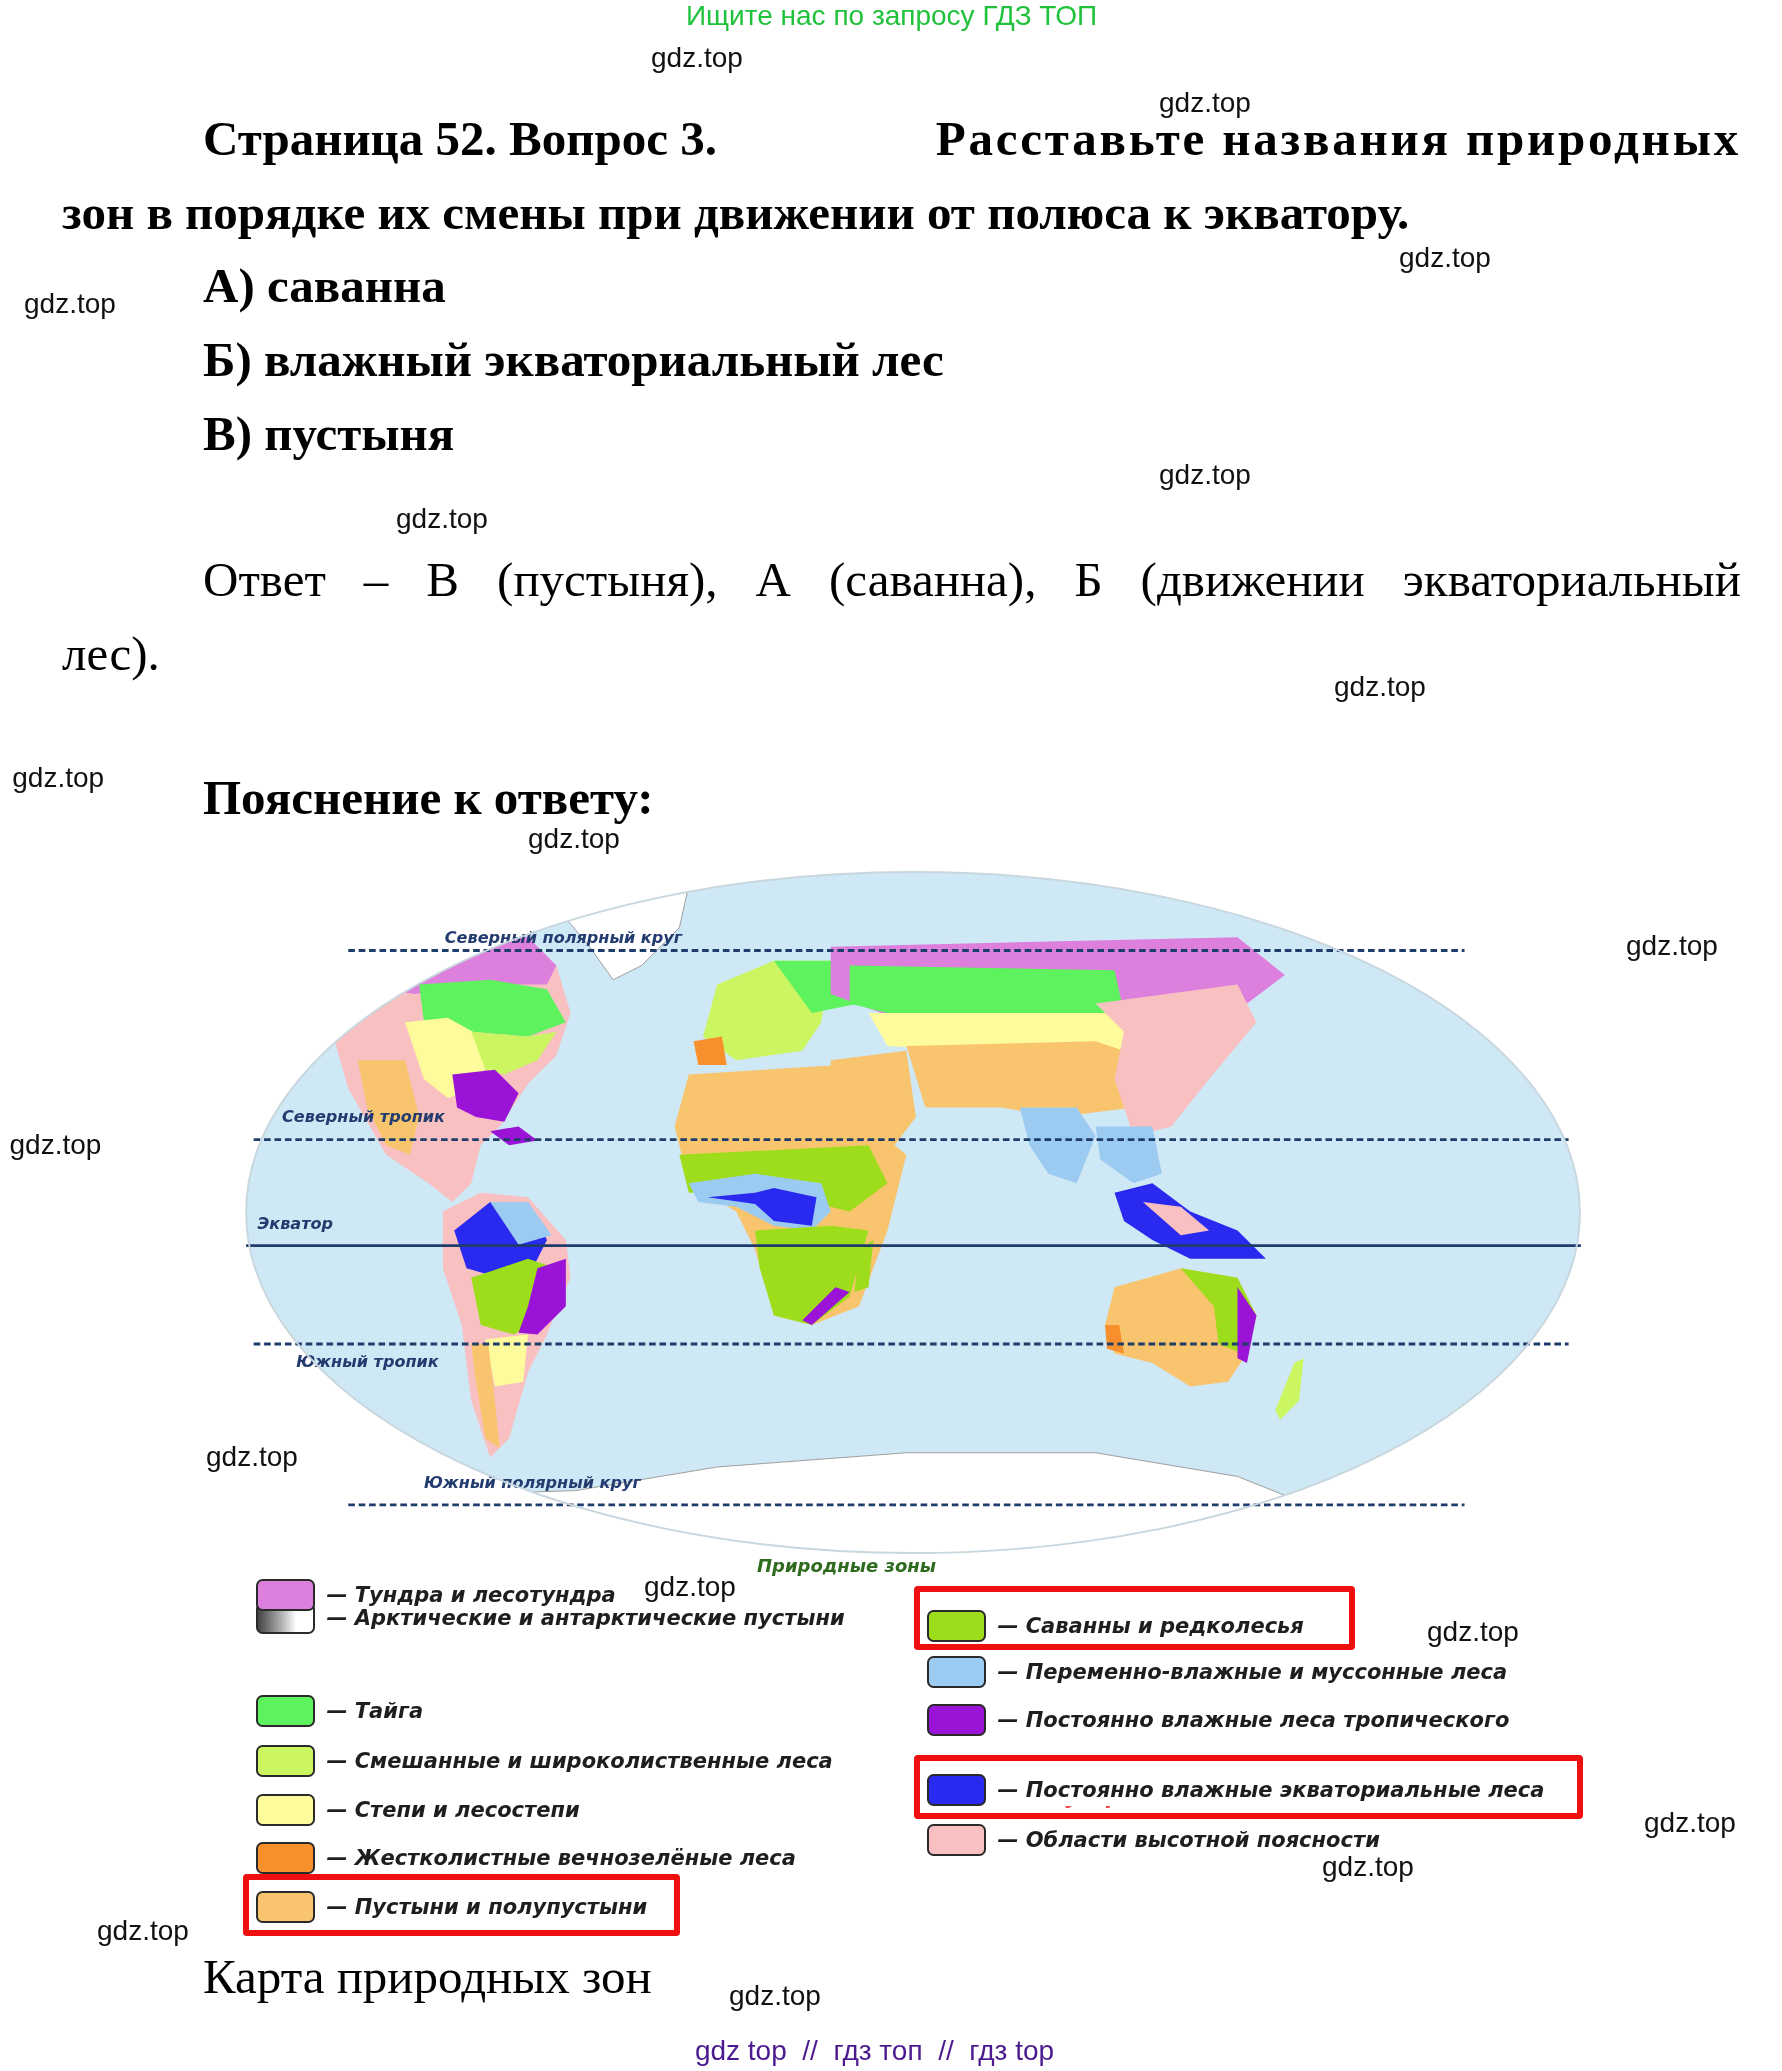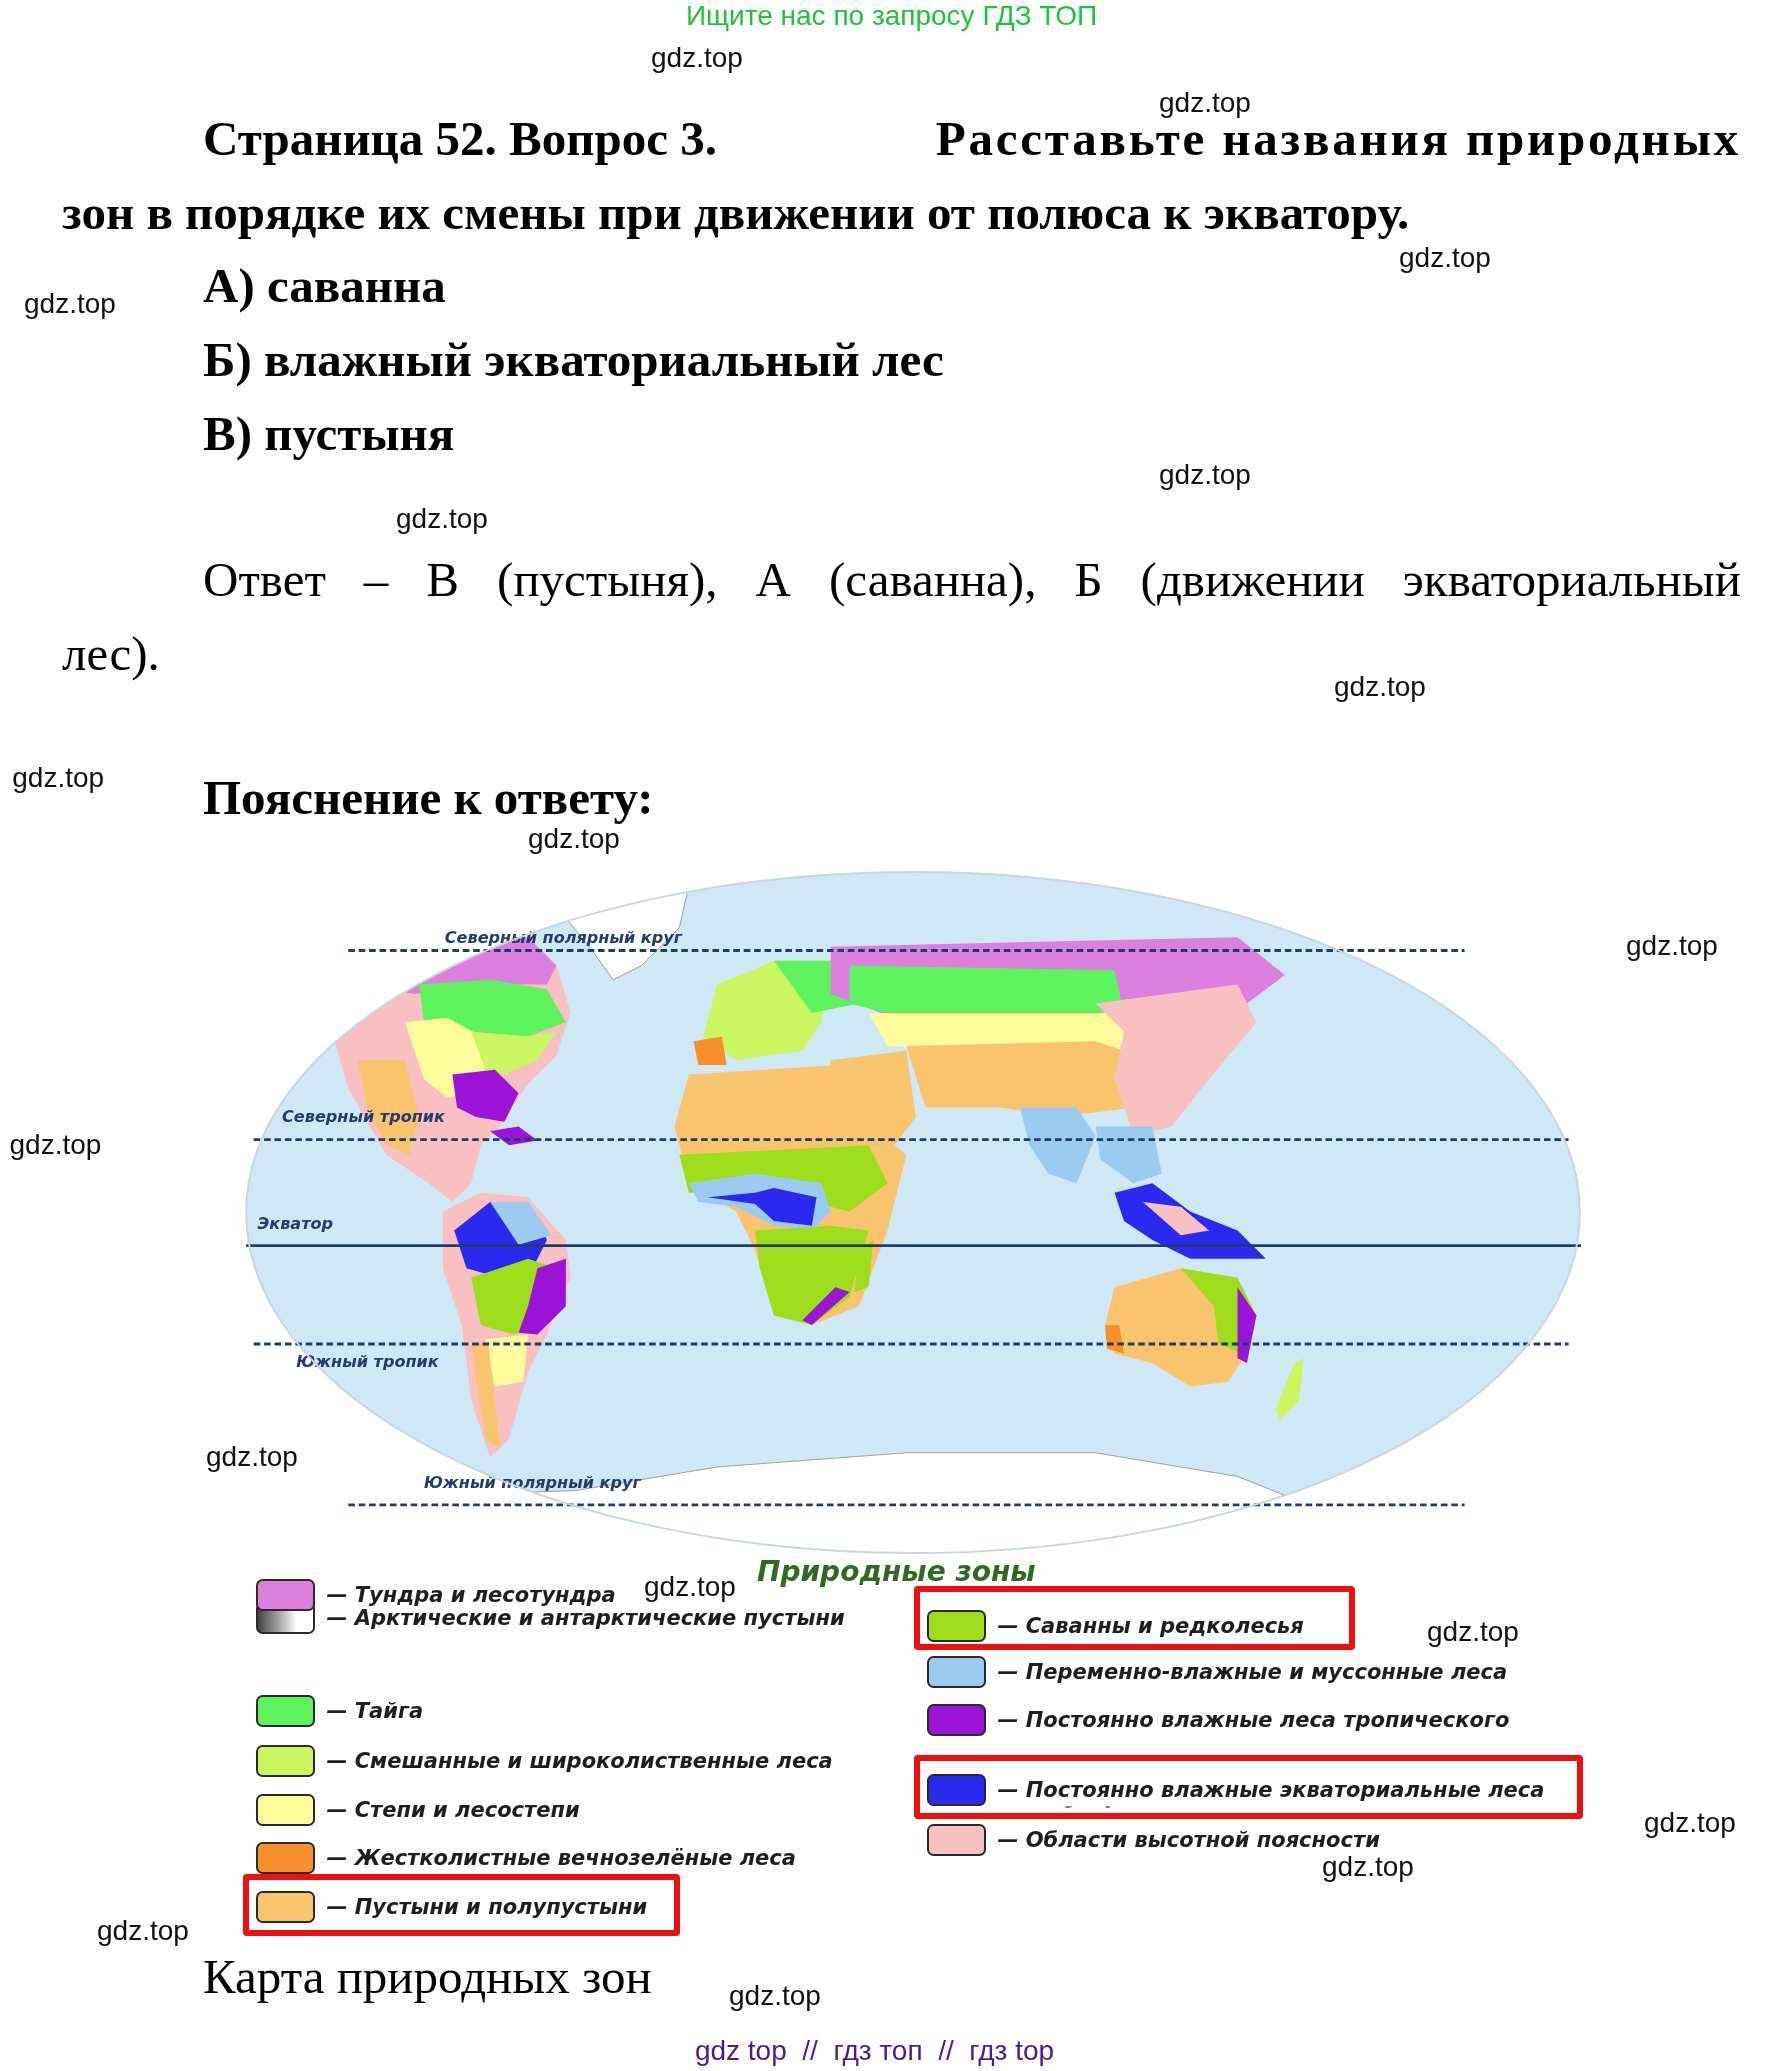--- a/index.html
+++ b/index.html
@@ -13,21 +13,21 @@
   .line1 .gap { flex:1; }
   .caption { font-family:"Liberation Serif", serif; font-size:49px; }
   .footer { font-family:"Liberation Sans", sans-serif; font-size:28px; color:#4b1a8f; left:0; width:1749px; text-align:center; top:2035px; }
 
   
   .map-wrap { position:absolute; left:244px; top:871px; width:1339px; height:683px; }
   .map-wrap svg { width:100%; height:100%; display:block; }
   .map-label { font-family:"DejaVu Sans", sans-serif; font-style:italic; font-weight:bold; font-size:17px; fill:#233b6e; }
 
   
-  .legend-title { font-family:"DejaVu Sans", sans-serif; font-style:italic; font-weight:bold; font-size:28px; color:#2e6b1e; left:757px; top:1555px; }
+  .legend-title { font-family:"DejaVu Sans", sans-serif; font-style:italic; font-weight:bold; font-size:18px; color:#2e6b1e; left:757px; top:1555px; }
   .leg-item { position:absolute; display:flex; align-items:center; gap:11.4px; }
   .swatch { width:59px; height:32px; border:2.8px solid #2a2a2a; border-radius:6.6px; box-sizing:border-box; }
   .leg-text { font-family:"DejaVu Sans", sans-serif; font-style:italic; font-weight:bold; font-size:21px; color:#1e1e1e; white-space:nowrap; }
   .leg-sub { position:absolute; font-family:"DejaVu Sans", sans-serif; font-style:italic; font-weight:bold; font-size:21px; color:#1e1e1e; white-space:nowrap; }
   .redbox { position:absolute; border:6.6px solid #ee0f0f; border-radius:3.8px; box-sizing:border-box; background:transparent; }
 </style>
 </head>
 <body>
 
 <div class="abs promo">Ищите нас по запросу ГДЗ ТОП</div>

